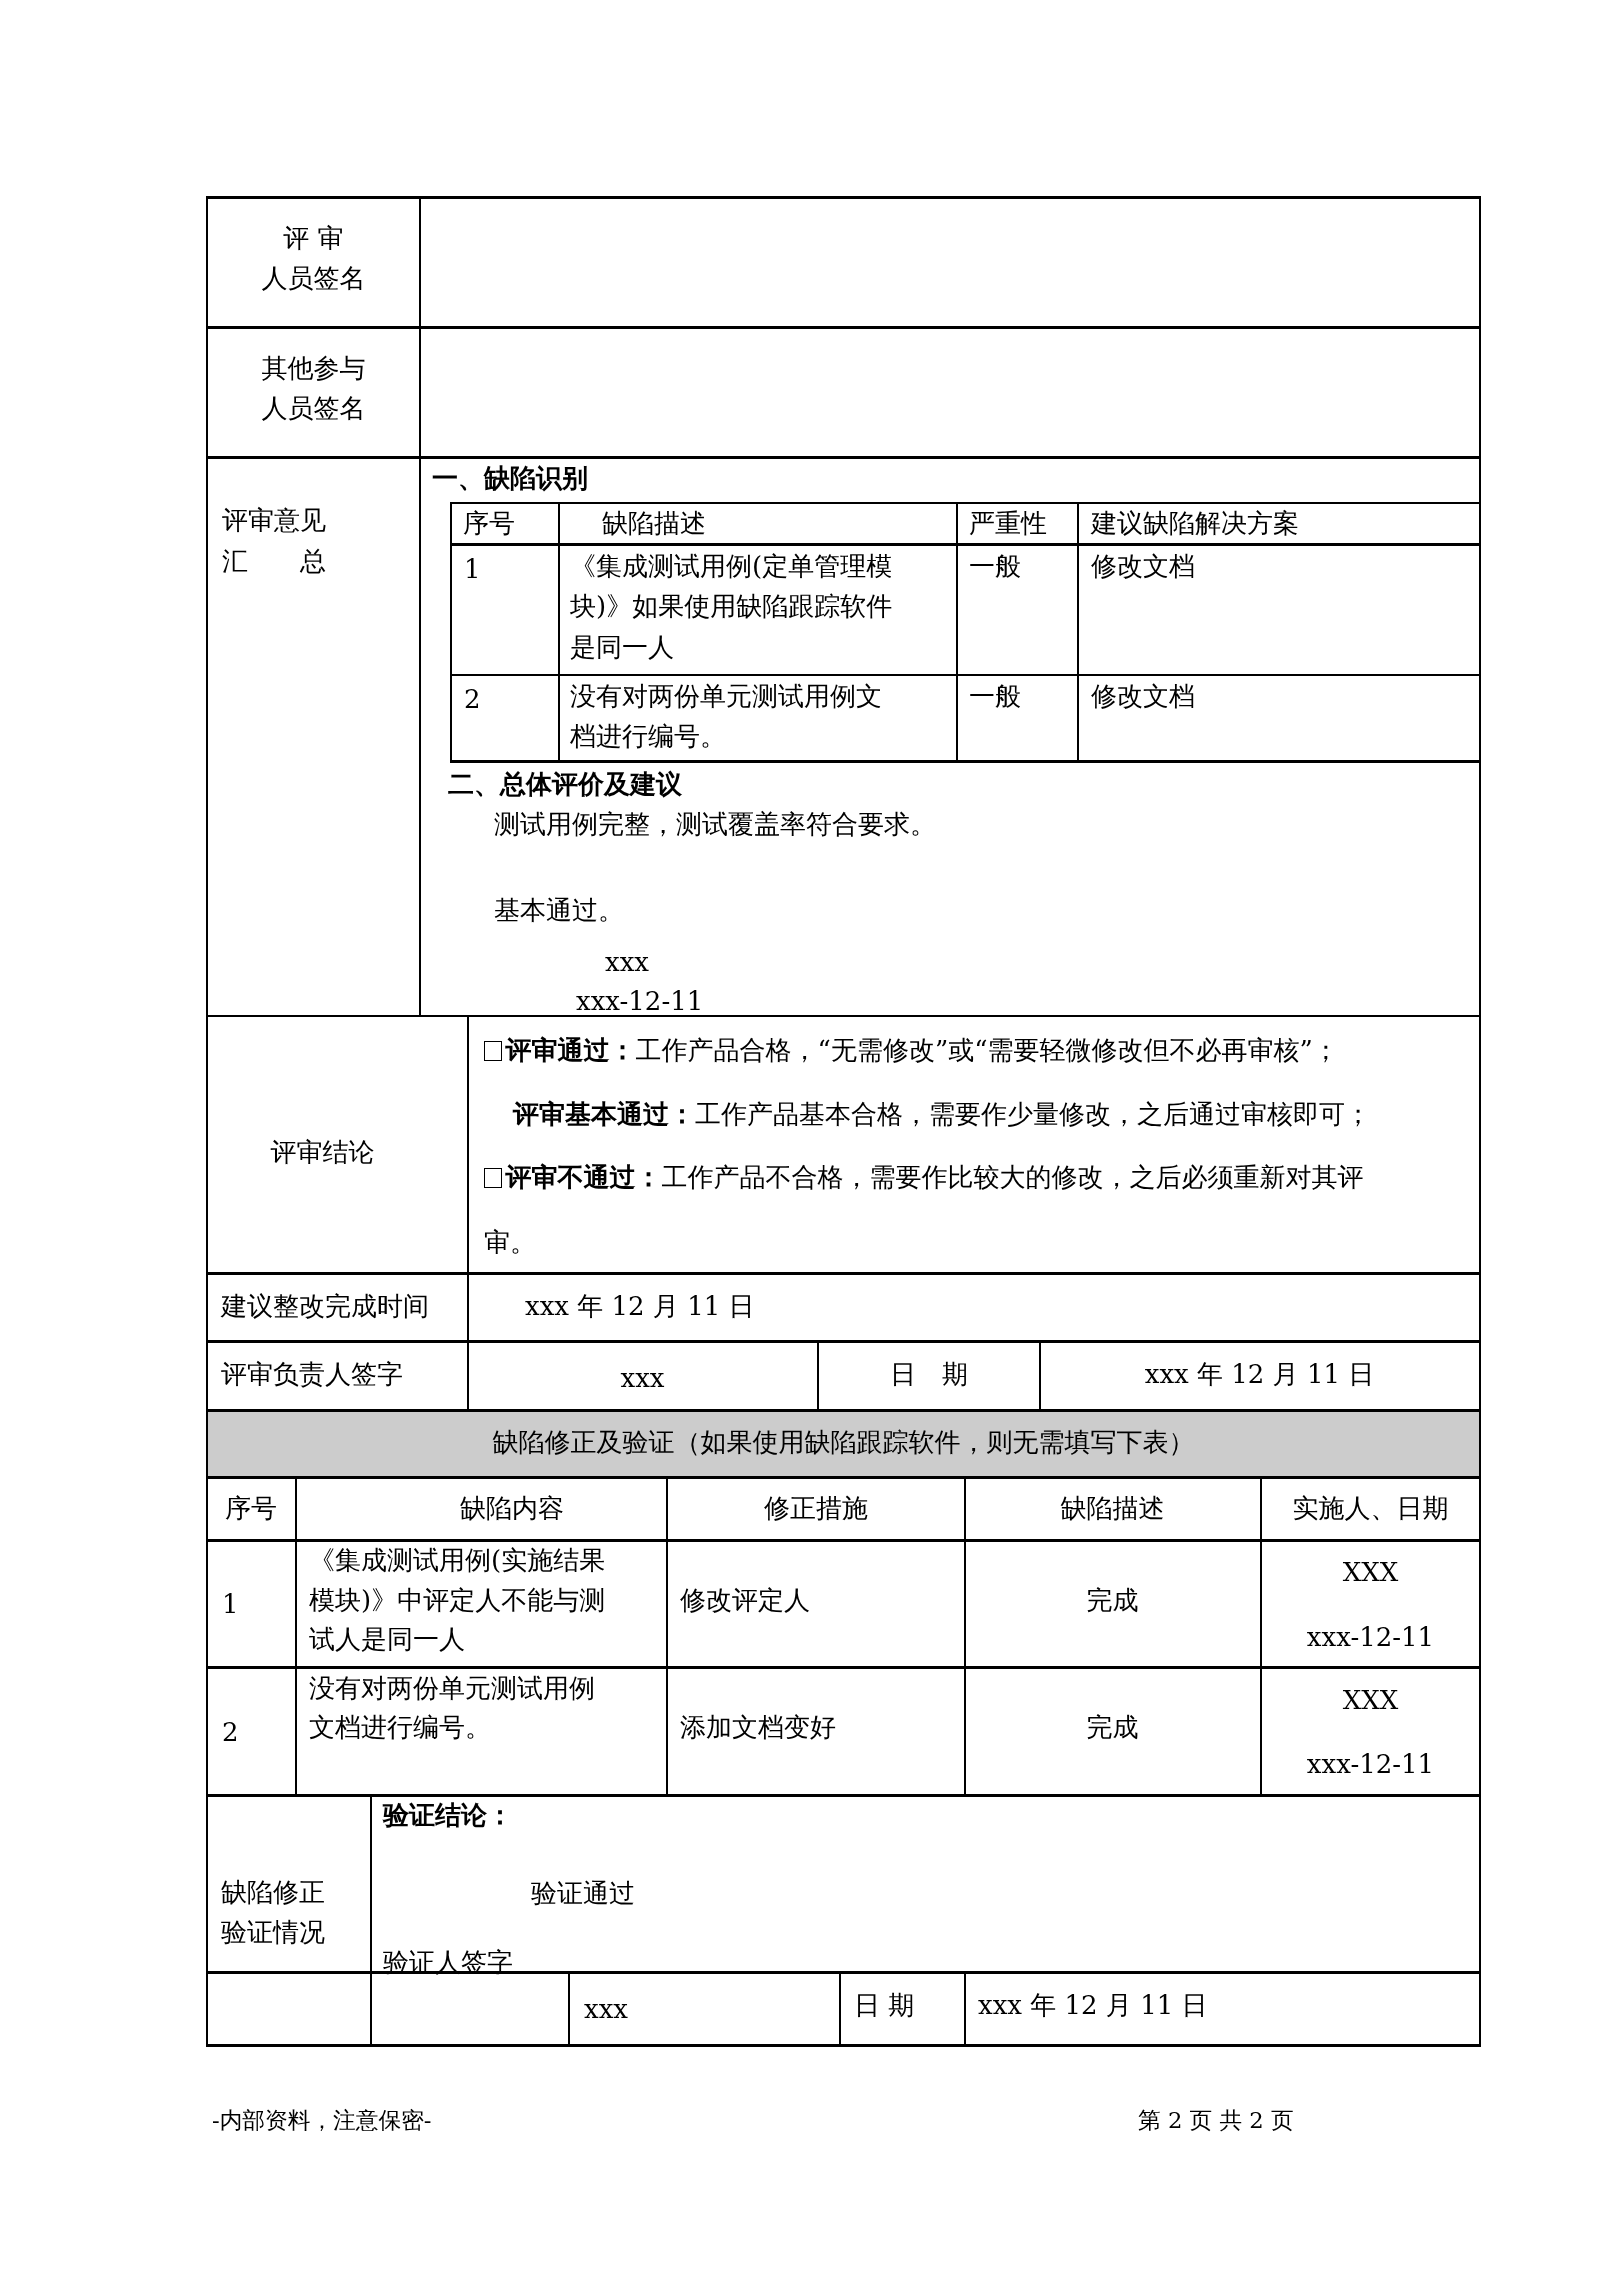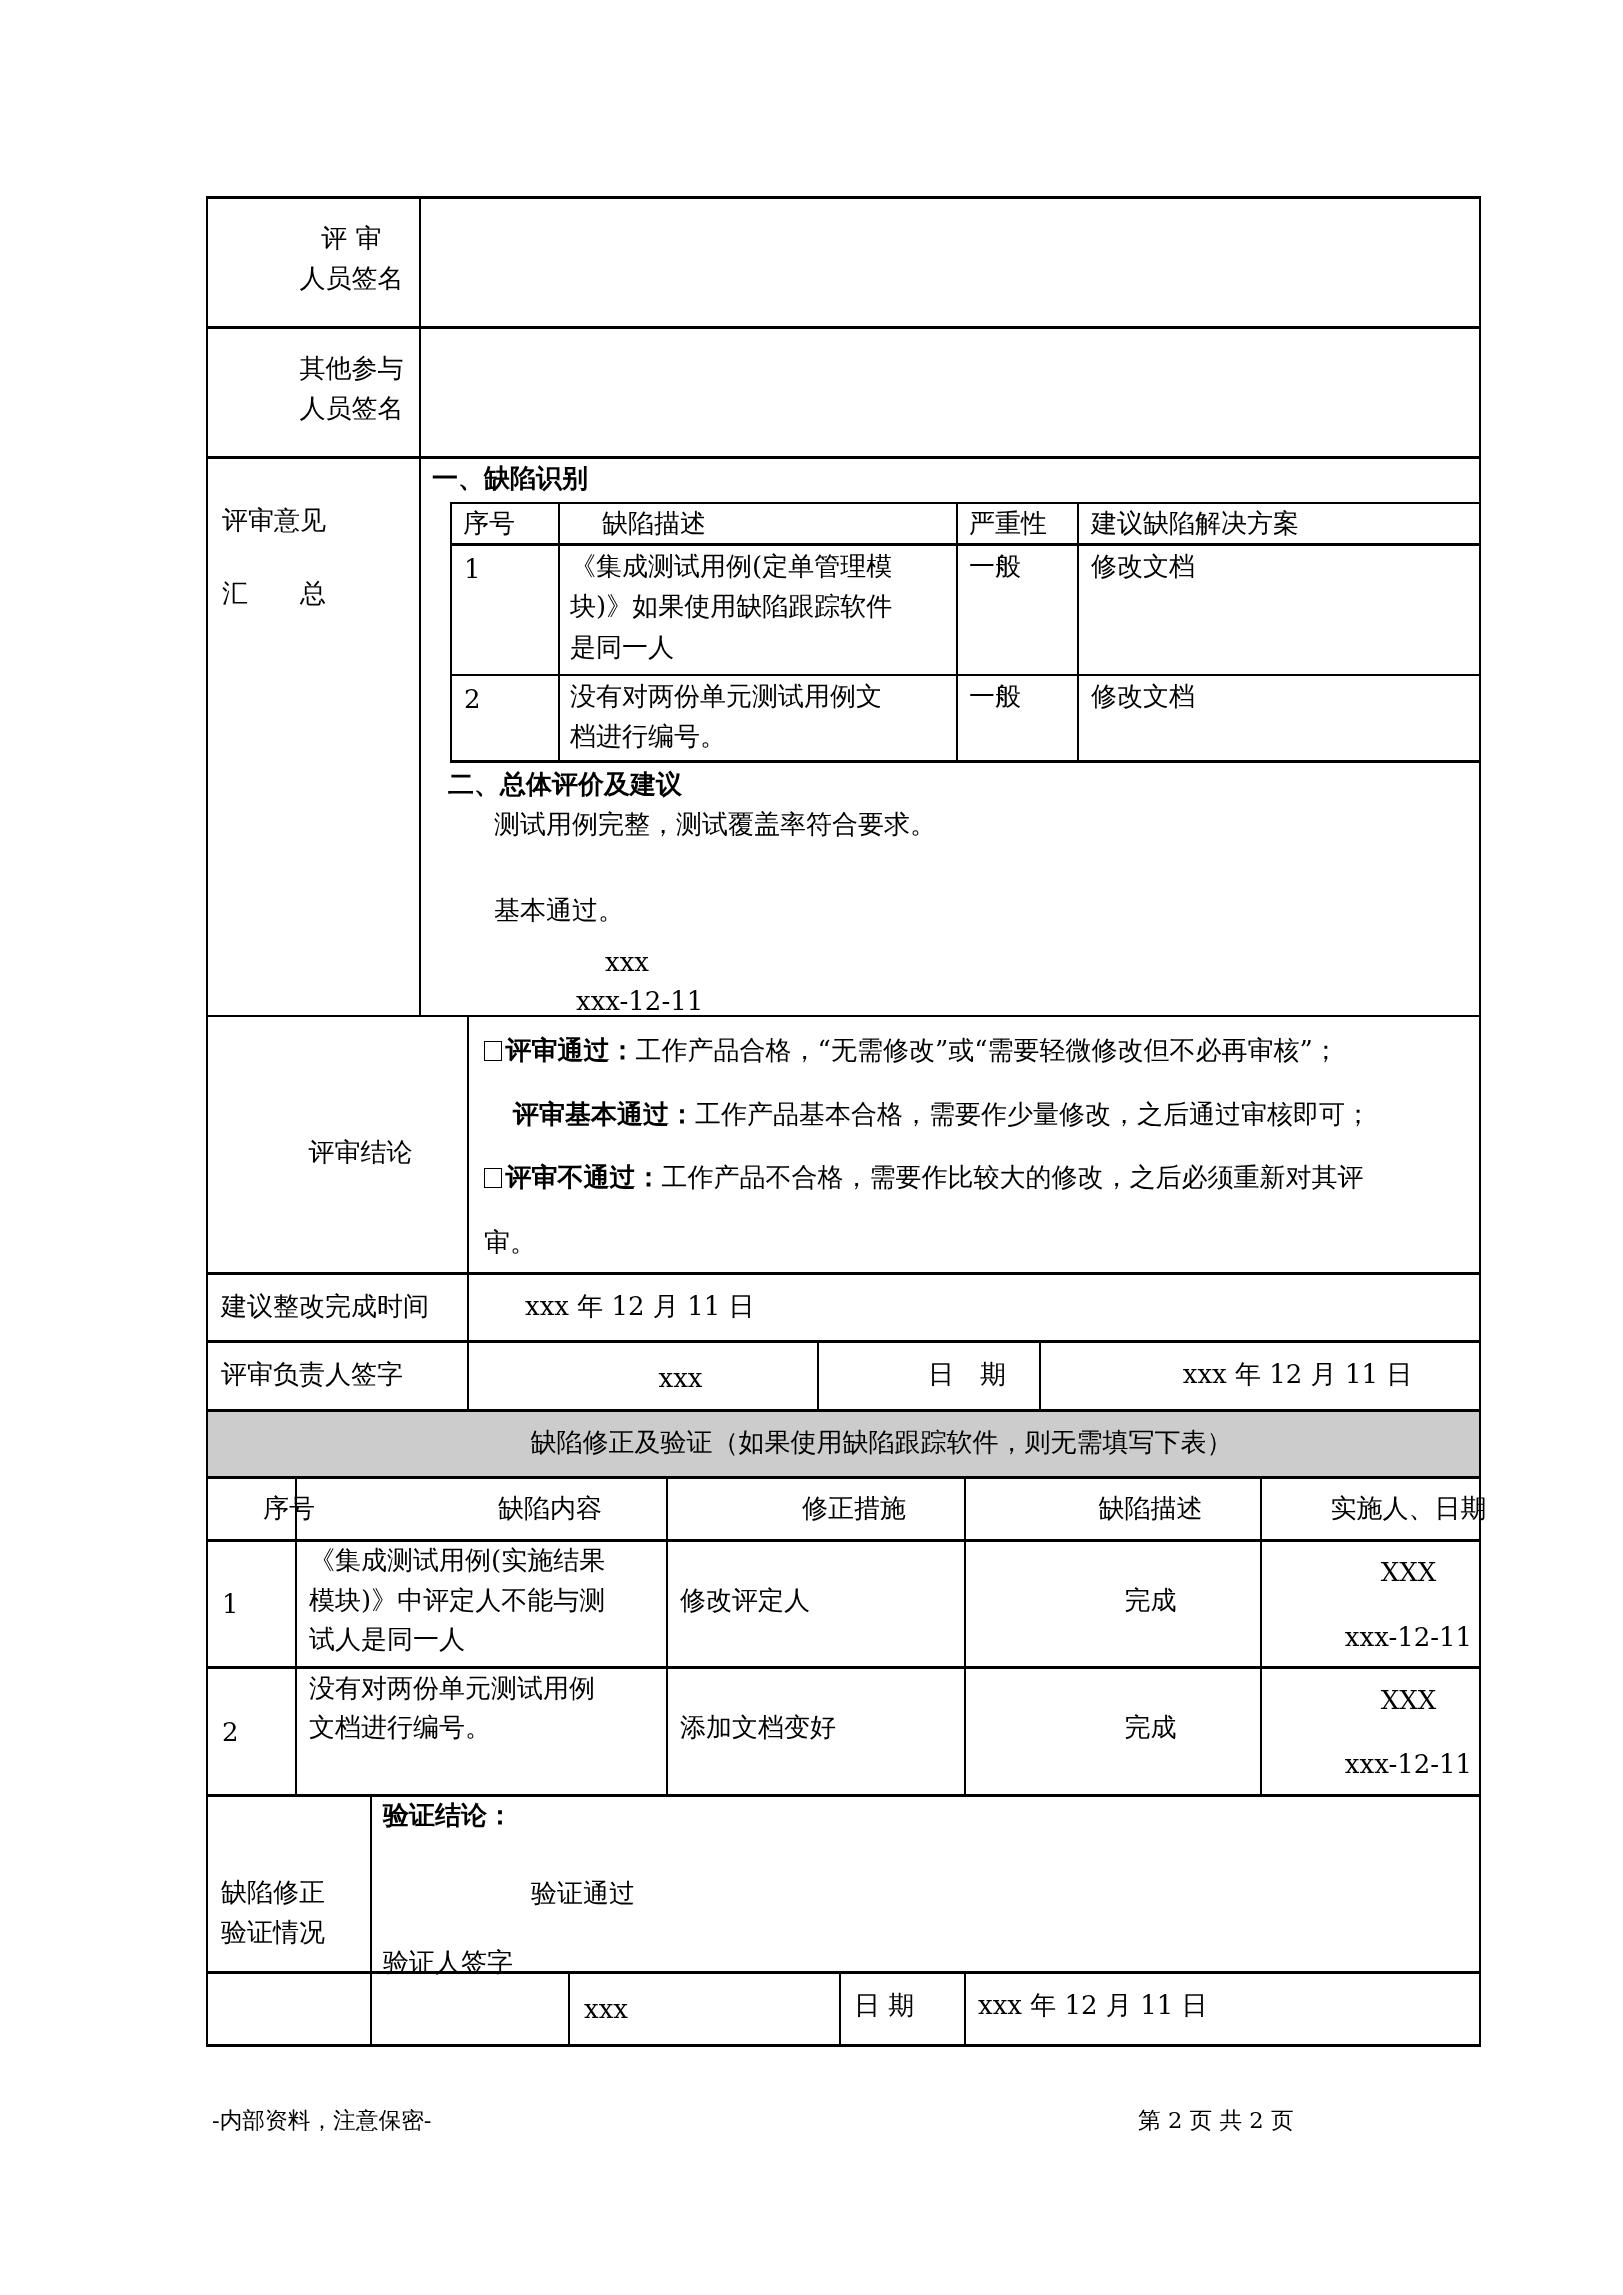--- a/index.html
+++ b/index.html
@@ -4,21 +4,21 @@
 <style>
   html, body { margin:0; padding:0; }
   body { width:1624px; height:2295px; background:#ffffff; position:relative; overflow:hidden;
          font-family:"DejaVu Serif","Liberation Serif",serif; color:#000; }
   .abs { position:absolute; box-sizing:border-box; }
   .hl { position:absolute; height:3px; background:#000; }
   .hlt { position:absolute; height:1.8px; background:#000; }
   .vl { position:absolute; width:1.8px; background:#000; }
   .txt { position:absolute; font-size:26px; line-height:33px; white-space:nowrap; }
   .bold { font-weight:bold; }
-  .c { text-align:center;padding-left:38px; }
+  .c { text-align:center; }
   .gray { position:absolute; background:#cccccc; }
   .box { display:inline-block; width:18px; height:20px; border:1.2px solid #000; vertical-align:-2.4px; margin-right:3.6px; box-sizing:border-box; }
 </style>
 </head>
 <body>
 
 <div>
 
   <div class="vl" style="left:206px; top:197px; height:1850px;"></div>
   <div class="vl" style="left:1479px; top:197px; height:1850px;"></div>
@@ -67,21 +67,21 @@
 
 <div class="txt c" style="left:208px; top:222px; width:211px;">评 审</div>
 <div class="txt c" style="left:208px; top:262px; width:211px;">人员签名</div>
 <div class="abs" style="left:421px; top:199px; width:1058px; height:126px;"></div>
 
 <div class="txt c" style="left:208px; top:352px; width:211px;">其他参与</div>
 <div class="txt c" style="left:208px; top:392px; width:211px;">人员签名</div>
 <div class="abs" style="left:421px; top:329px; width:1058px; height:127px;"></div>
 
 <div class="txt" style="left:222px; top:504px;">评审意见</div>
-<div class="txt" style="left:222px; top:545px;margin-top:32px;">汇　　总</div>
+<div class="txt" style="left:222px; top:545px;">汇　　总</div>
 
 <div class="txt bold" style="left:432px; top:462px;">一、缺陷识别</div>
 
 <div class="txt" style="left:463px; top:507px;">序号</div>
 <div class="txt" style="left:602px; top:507px;">缺陷描述</div>
 <div class="txt" style="left:969px; top:507px;">严重性</div>
 <div class="txt" style="left:1091px; top:507px;">建议缺陷解决方案</div>
 
 <div>
   <div class="txt" style="left:464px; top:553px;">1</div>

